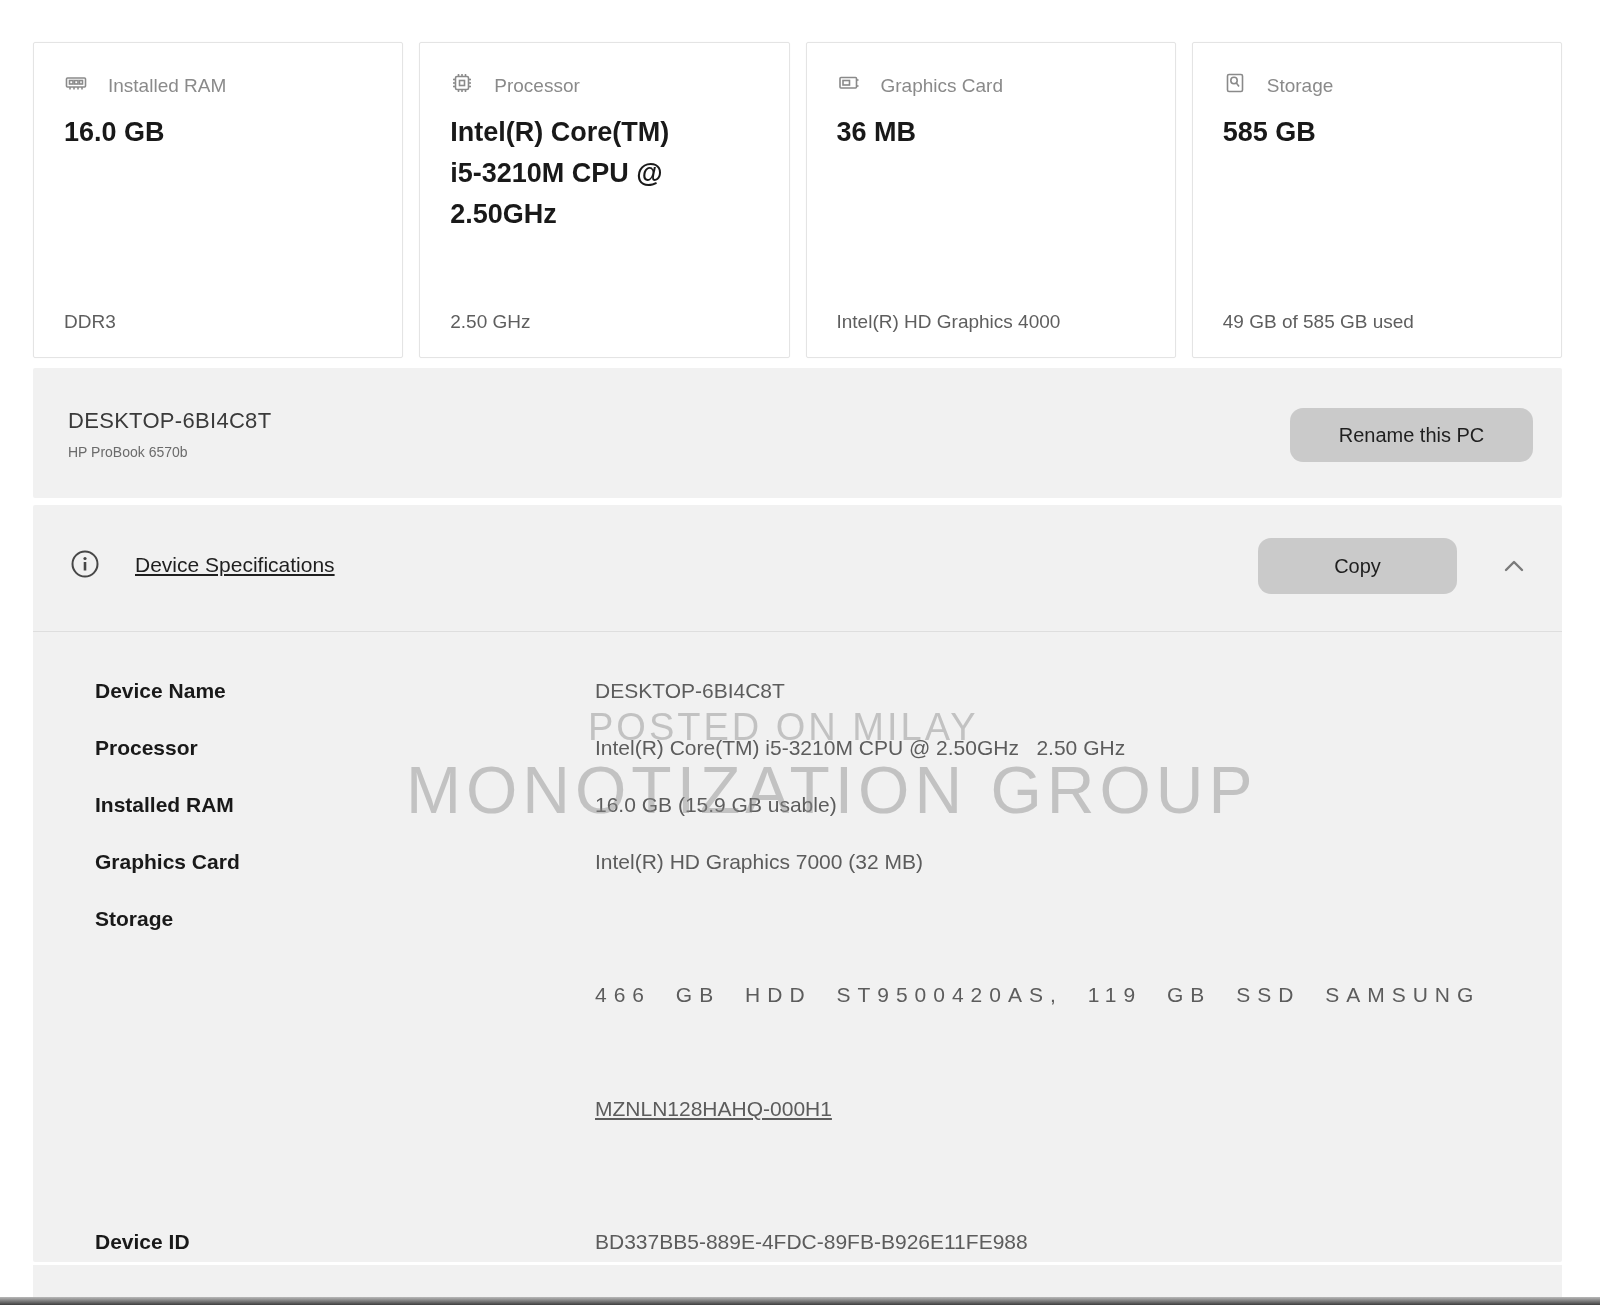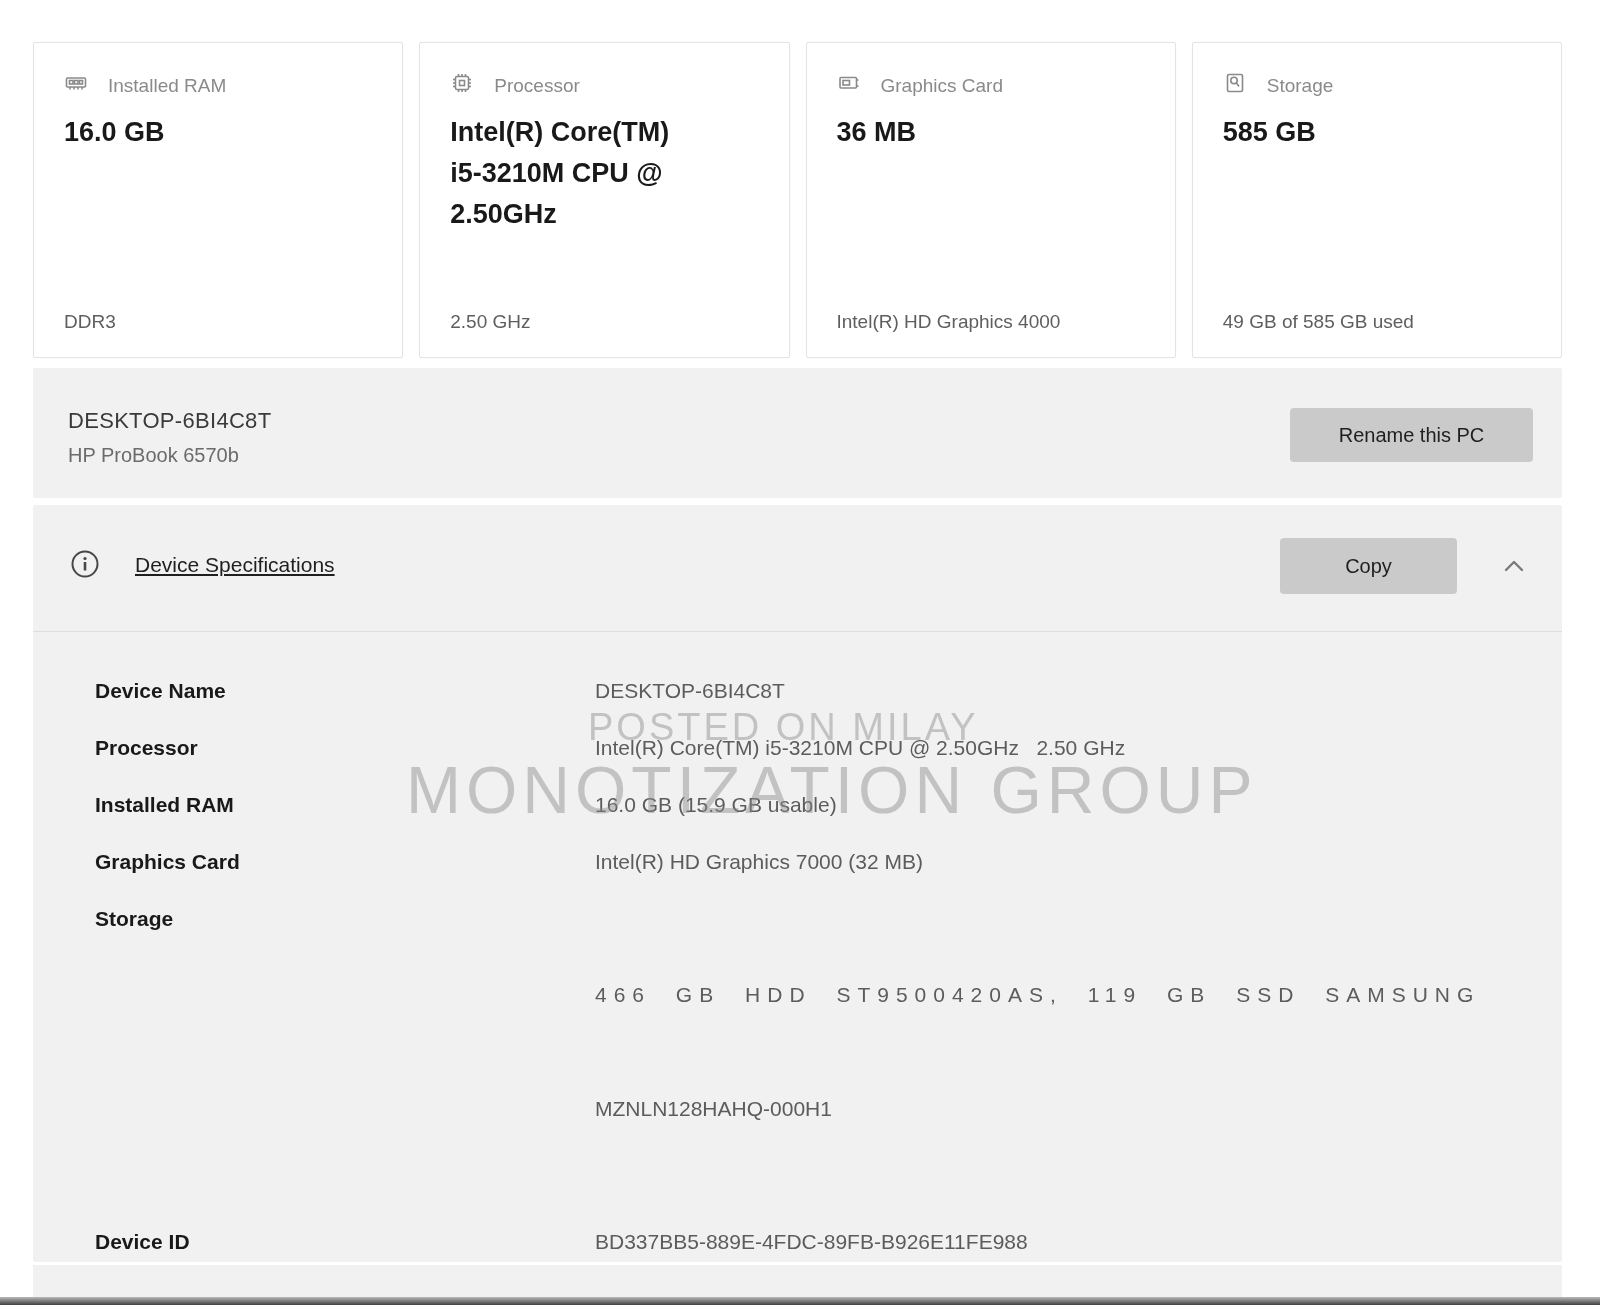--- a/index.html
+++ b/index.html
@@ -16,41 +16,41 @@
     border-radius:2px;position:relative;box-sizing:border-box;padding:28px 30px;
     box-shadow:0 0 2px rgba(0,0,0,0.03);
   }
   .card-head{display:flex;align-items:center;gap:20px;color:var(--muted-text,#8a8a8a);font-size:19px;}
   .card-head svg{flex:0 0 auto;}
   .card-value{margin-top:12px;font-size:27px;font-weight:bold;color:var(--strong-text,#191919);line-height:1.52;max-width:252px;}
   .card-footer{position:absolute;left:30px;bottom:24px;font-size:19px;color:var(--soft-text,#5e5e5e);}
   
   .banner{position:absolute;left:33px;top:368px;width:1529px;height:130px;background:var(--panel-bg,#f1f1f1);border-radius:2px;}
   .banner-name{position:absolute;left:35px;top:40px;font-size:22px;color:#3a3a3a;letter-spacing:.3px;}
-  .banner-model{position:absolute;left:35px;top:76px;font-size:20px;color:#6b6b6b;}
+  .banner-model{position:absolute;left:35px;top:76px;font-size:14px;color:#6b6b6b;}
   .btn{
-    background:var(--button-bg,#cacaca);color:#1f1f1f;border:none;border-radius:4px;
+    background:var(--button-bg,#cacaca);color:#1f1f1f;border:none;border-radius:13px;
     font-family:"Liberation Sans", sans-serif;font-size:20px;
     display:flex;align-items:center;justify-content:center;cursor:pointer;
   }
   .rename-btn{position:absolute;right:29px;top:40px;width:243px;height:54px;}
   
   .specs{position:absolute;left:33px;top:505px;width:1529px;height:757px;background:var(--panel-bg,#f1f1f1);border-radius:2px;}
   .specs-header{position:relative;height:126px;}
   .info-icon{position:absolute;left:37px;top:44px;}
   .specs-title{position:absolute;left:102px;top:48px;font-size:21px;color:#1f1f1f;text-decoration:underline;}
-  .copy-btn{position:absolute;right:105px;top:33px;width:177px;height:56px;text-align:center;}
+  .copy-btn{position:absolute;right:105px;top:33px;width:199px;height:56px;text-align:center;}
   .chevron{position:absolute;right:33px;top:48px;}
   .specs-divider{position:absolute;left:0;right:0;top:126px;height:1px;background:#dedede;}
   .spec-rows{position:absolute;left:0;top:167px;width:100%;}
   .spec-row{display:flex;margin-bottom:19px;}
   .spec-label{box-sizing:border-box;width:562px;padding-left:62px;font-weight:bold;font-size:21px;color:var(--strong-text,#191919);line-height:38px;flex:0 0 auto;}
   .spec-value{font-size:21px;color:var(--value-text,#5c5c5c);line-height:38px;white-space:pre-wrap;max-width:890px;}
   .storage-l1{display:block;width:868px;letter-spacing:7px;word-spacing:12px;white-space:nowrap;}
-  .storage-l2{display:block;}
+  .storage-l2{display:block;text-decoration:underline;}
   
   .watermark{position:absolute;pointer-events:none;color:var(--watermark-color,rgba(138,138,138,0.45));z-index:6;white-space:nowrap;}
   .wm1{left:545px;top:706px;font-size:38px;letter-spacing:3px;margin-left:43px;}
   .wm2{left:406px;top:752px;font-size:66px;letter-spacing:5px;}
   
   .bottom-panel{position:absolute;left:33px;top:1265px;width:1529px;height:33px;background:var(--panel-bg,#f1f1f1);}
   .bottom-bar{position:absolute;left:0;top:1297px;width:1600px;height:8px;background:linear-gradient(#b9b9b9,#3f3f3f);}
   .icon{stroke:var(--muted-text,#8a8a8a);fill:none;stroke-width:1.6;}
 </style>
 </head>

